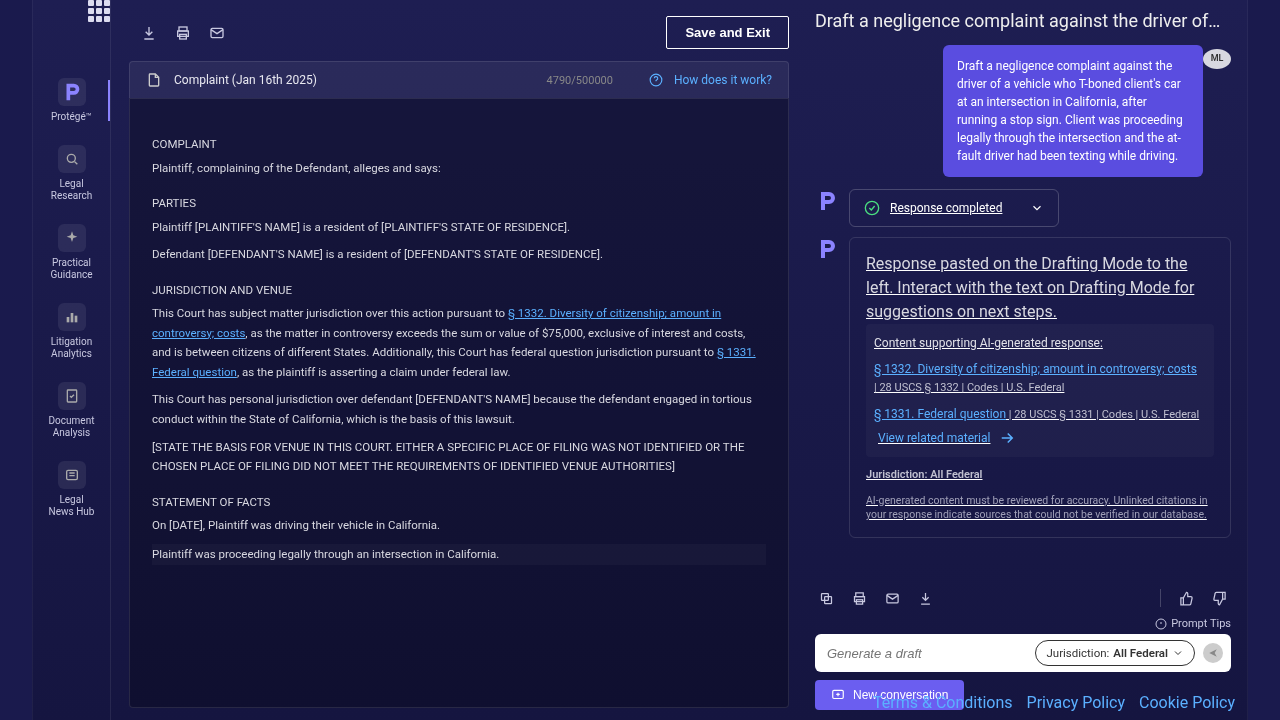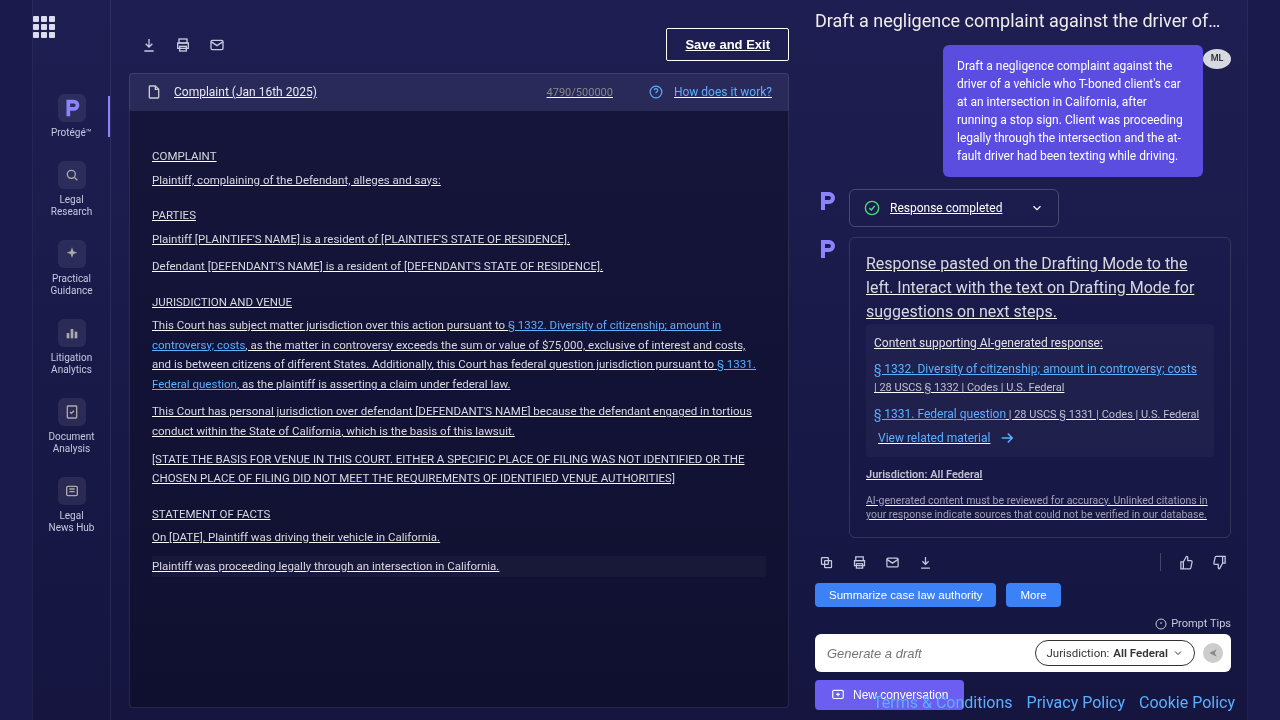--- a/index.html
+++ b/index.html
@@ -16,22 +16,21 @@
   height: 100%;
   background: linear-gradient(180deg, #1e1e52 0%, #151540 100%);
   border-left: 1px solid rgba(255,255,255,0.05);
   border-right: 1px solid rgba(255,255,255,0.05);
   margin: 0 32px;
 }
 .sidebar {
   width: 78px;
   display: flex;
   flex-direction: column;
-  align-items: flex-start;
-  padding-top: 16px;
+  align-items: flex-end;
   gap: 10px;
   border-right: 1px solid rgba(255,255,255,0.08);
 }
 .apps-grid {
   width: 22px; height: 22px;
   display: grid;
   grid-template-columns: repeat(3,1fr);
   grid-template-rows: repeat(3,1fr);
   gap: 2px;
   margin-bottom: 40px;
@@ -68,24 +67,23 @@
 .nav-label {
   font-size: 10px;
   color: #c8c8e0;
   text-align: center;
   line-height: 1.2;
 }
 .main {
   flex: 1;
   display: flex;
   flex-direction: column;
-  padding: 28px 18px 12px;
+  padding: 16px 18px 12px;
   position: relative;
   min-width: 0;
-  text-decoration: underline;
 }
 .toolbar {
   display: flex;
   align-items: center;
   justify-content: space-between;
   margin-bottom: 12px;
 }
 .toolbar-left { display: flex; gap: 18px; padding-left: 12px; }
 .toolbar-icon { color: #c8c8e0; cursor: pointer; display:flex; }
 .save-exit {
@@ -546,24 +544,20 @@
             <path d="M7 22V11l5-9a2 2 0 0 1 2 2v5h5a2 2 0 0 1 2 2l-2 9a2 2 0 0 1-2 2H7zM7 11H3v11h4"></path>
           </svg>
         </span>
       <span>
           <svg width="15" height="15" viewBox="0 0 24 24" fill="none" stroke="currentColor" stroke-width="2">
             <path d="M17 2v11l-5 9a2 2 0 0 1-2-2v-5H5a2 2 0 0 1-2-2l2-9a2 2 0 0 1 2-2h10zm0 11h4V2h-4"></path>
           </svg>
         </span>
     </div>
 
-    <div class="chip-row">
-      <button class="chip">Summarize case law authority</button>
-      <button class="chip secondary">More</button>
-    </div>
 
     <div class="prompt-tips">
       <svg width="12" height="12" viewBox="0 0 24 24" fill="none" stroke="currentColor" stroke-width="2">
           <circle cx="12" cy="12" r="10"></circle>
           <path d="M12 8v4M12 16h.01"></path>
         </svg>
       <span>Prompt Tips</span>
     </div>
 
     <div class="input-row">

